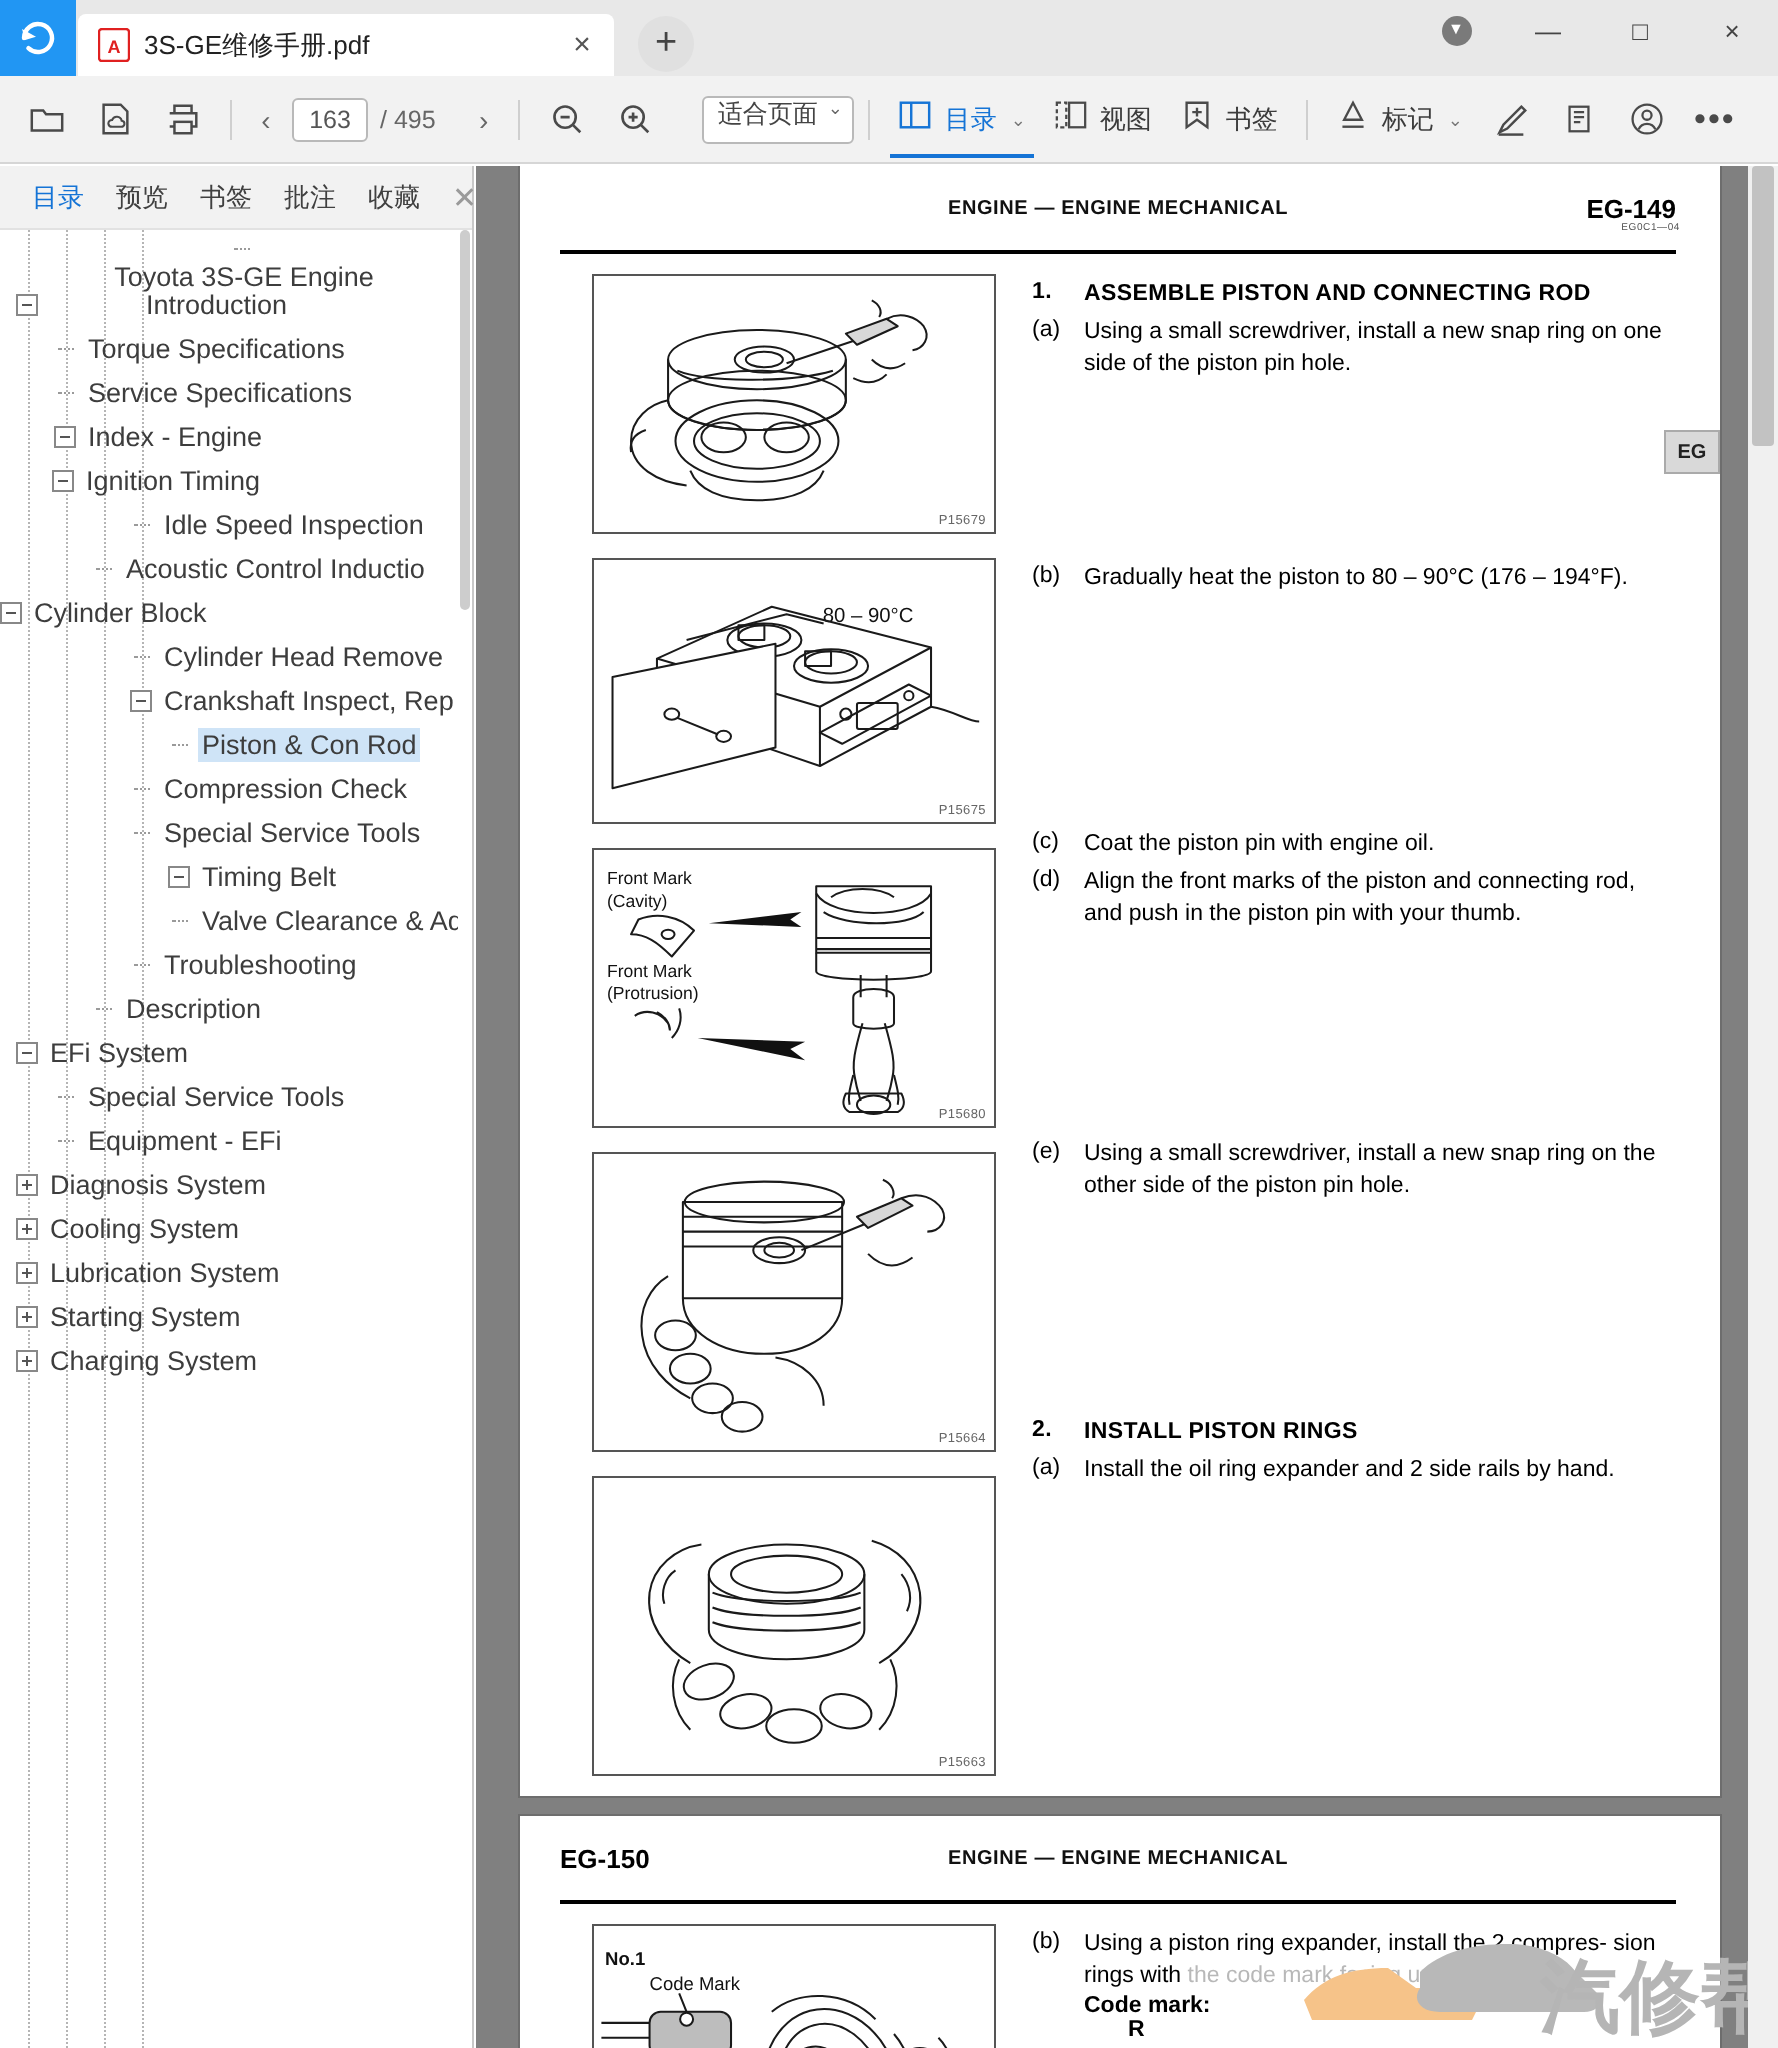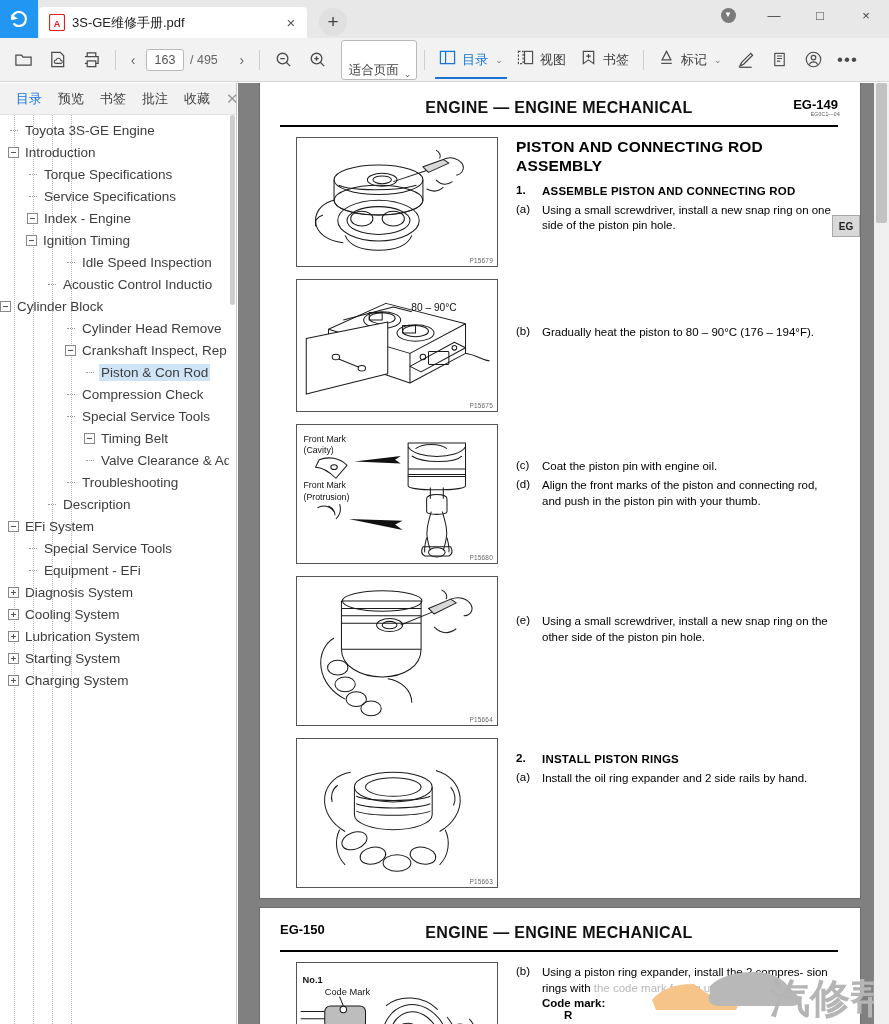--- a/index.html
+++ b/index.html
@@ -76,23 +76,23 @@
     width: 20px; text-align: center; color: #666; font-size: 14px;
     cursor: pointer; flex: 0 0 20px;
   }
   .pg-box {
     width: 38px; height: 22px; border: 1px solid #b9b9b9; border-radius: 3px;
     background: #fff; font-size: 12.5px; color: #555; text-align: center;
     line-height: 20px; margin: 0 3px; flex: 0 0 38px;
   }
   .pg-total { font-size: 12.5px; color: #666; margin: 0 14px 0 3px; white-space: nowrap; }
   .fit-select {
-    height: 40px; border: 1px solid #b9b9b9; border-radius: 3px; background: #fff;
-    font-size: 12.5px; color: #444; display: flex; align-items: flex-end;
-    padding: 0 5px 0 7px; margin-left: 6px; cursor: pointer; flex: 0 0 auto;
+    height: 24px; border: 1px solid #b9b9b9; border-radius: 3px; background: #fff;
+    font-size: 12.5px; color: #444; display: flex; align-items: flex-start;
+    padding: 0 5px 0 7px; margin-left: 16px; cursor: pointer; flex: 0 0 auto;
   }
   .fit-select .cv { margin-left: 5px; font-size: 9px; color: #666; }
   .tb-group {
     height: 38px; display: flex; align-items: center; padding: 0 7px;
     cursor: pointer; position: relative; flex: 0 0 auto;
   }
   .tb-group .lbl { font-size: 13px; color: #3c3c3c; margin-left: 6px; white-space: nowrap; }
   .tb-group .cv { font-size: 9px; color: #777; margin-left: 7px; }
   .tb-group.active .lbl { color: #1574d6; }
   .tb-group.active::after {
@@ -152,21 +152,21 @@
     box-shadow: 0 0 0 1px #6d6d6d;
   }
   .page1 { top: 0; height: 815px; }
   .page2 { top: 825px; height: 260px; }
   .pg-inner { position: absolute; inset: 0; padding: 14px 22px 0 20px; }
 
   .pghead { position: relative; height: 26px; }
   .pghead .hdr-center {
     position: absolute; left: 50%; transform: translateX(-50%); top: 2px;
     font-family: "Liberation Sans", sans-serif; font-weight: bold;
-    font-size: 16px; letter-spacing: .3px; color: #111; white-space: nowrap;
+    font-size: 10px; letter-spacing: .3px; color: #111; white-space: nowrap;
   }
   .pghead .hdr-right {
     position: absolute; right: 0; top: 0; font-weight: bold; font-size: 13px; color: #000;
   }
   .pghead .hdr-left {
     position: absolute; left: 0; top: 0; font-weight: bold; font-size: 13px; color: #000;
   }
   .rule { height: 2px; background: #000; margin-top: 2px; }
 
   .body2col { display: flex; margin-top: 10px; }
@@ -380,25 +380,25 @@
       <div class="side-close">✕</div>
     </div>
 
     <div class="tree" id="tree">
       <div class="guides">
         <div class="guide" style="left:14px"></div>
         <div class="guide" style="left:33px"></div>
         <div class="guide" style="left:52px"></div>
         <div class="guide" style="left:71px"></div>
       </div>
-    <div class="tnode" style="padding-left: 8px;">
+    <div class="tnode" style="padding-left: 8px; flex-direction: column;">
           <span class="tog none"></span>
           <span class="lbl">Toyota 3S-GE Engine</span>
         </div>
-        <div class="tnode" style="padding-left: 8px;">
+        <div class="tnode" style="padding-left: 8px; gap: 48px;">
           <span class="tog minus"></span>
           <span class="lbl">Introduction</span>
         </div>
         <div class="tnode" style="padding-left: 27px;">
           <span class="tog none"></span>
           <span class="lbl">Torque Specifications</span>
         </div>
         <div class="tnode" style="padding-left: 27px;">
           <span class="tog none"></span>
           <span class="lbl">Service Specifications</span>
@@ -629,21 +629,20 @@
                 <ellipse cx="108" cy="128" rx="15" ry="9"></ellipse>
                 <ellipse cx="136" cy="120" rx="14" ry="9" transform="rotate(12 136 120)"></ellipse>
                 <path d="M46 92c-6 12-4 28 6 38"></path>
                 <path d="M160 92c6 12 4 28-6 38"></path>
               </svg>
               <div class="figid">P15663</div>
             </div>
           </div>
 
           <div class="txtcol">
-            <div class="doc-h1">PISTON AND CONNECTING ROD ASSEMBLY</div>
 
             <div class="step bold">
               <div class="num">1.</div>
               <div class="txt">ASSEMBLE PISTON AND CONNECTING ROD</div>
             </div>
             <div class="step">
               <div class="num">(a)</div>
               <div class="txt">Using a small screwdriver, install a new snap ring on one side of the piston pin hole.</div>
             </div>
 

